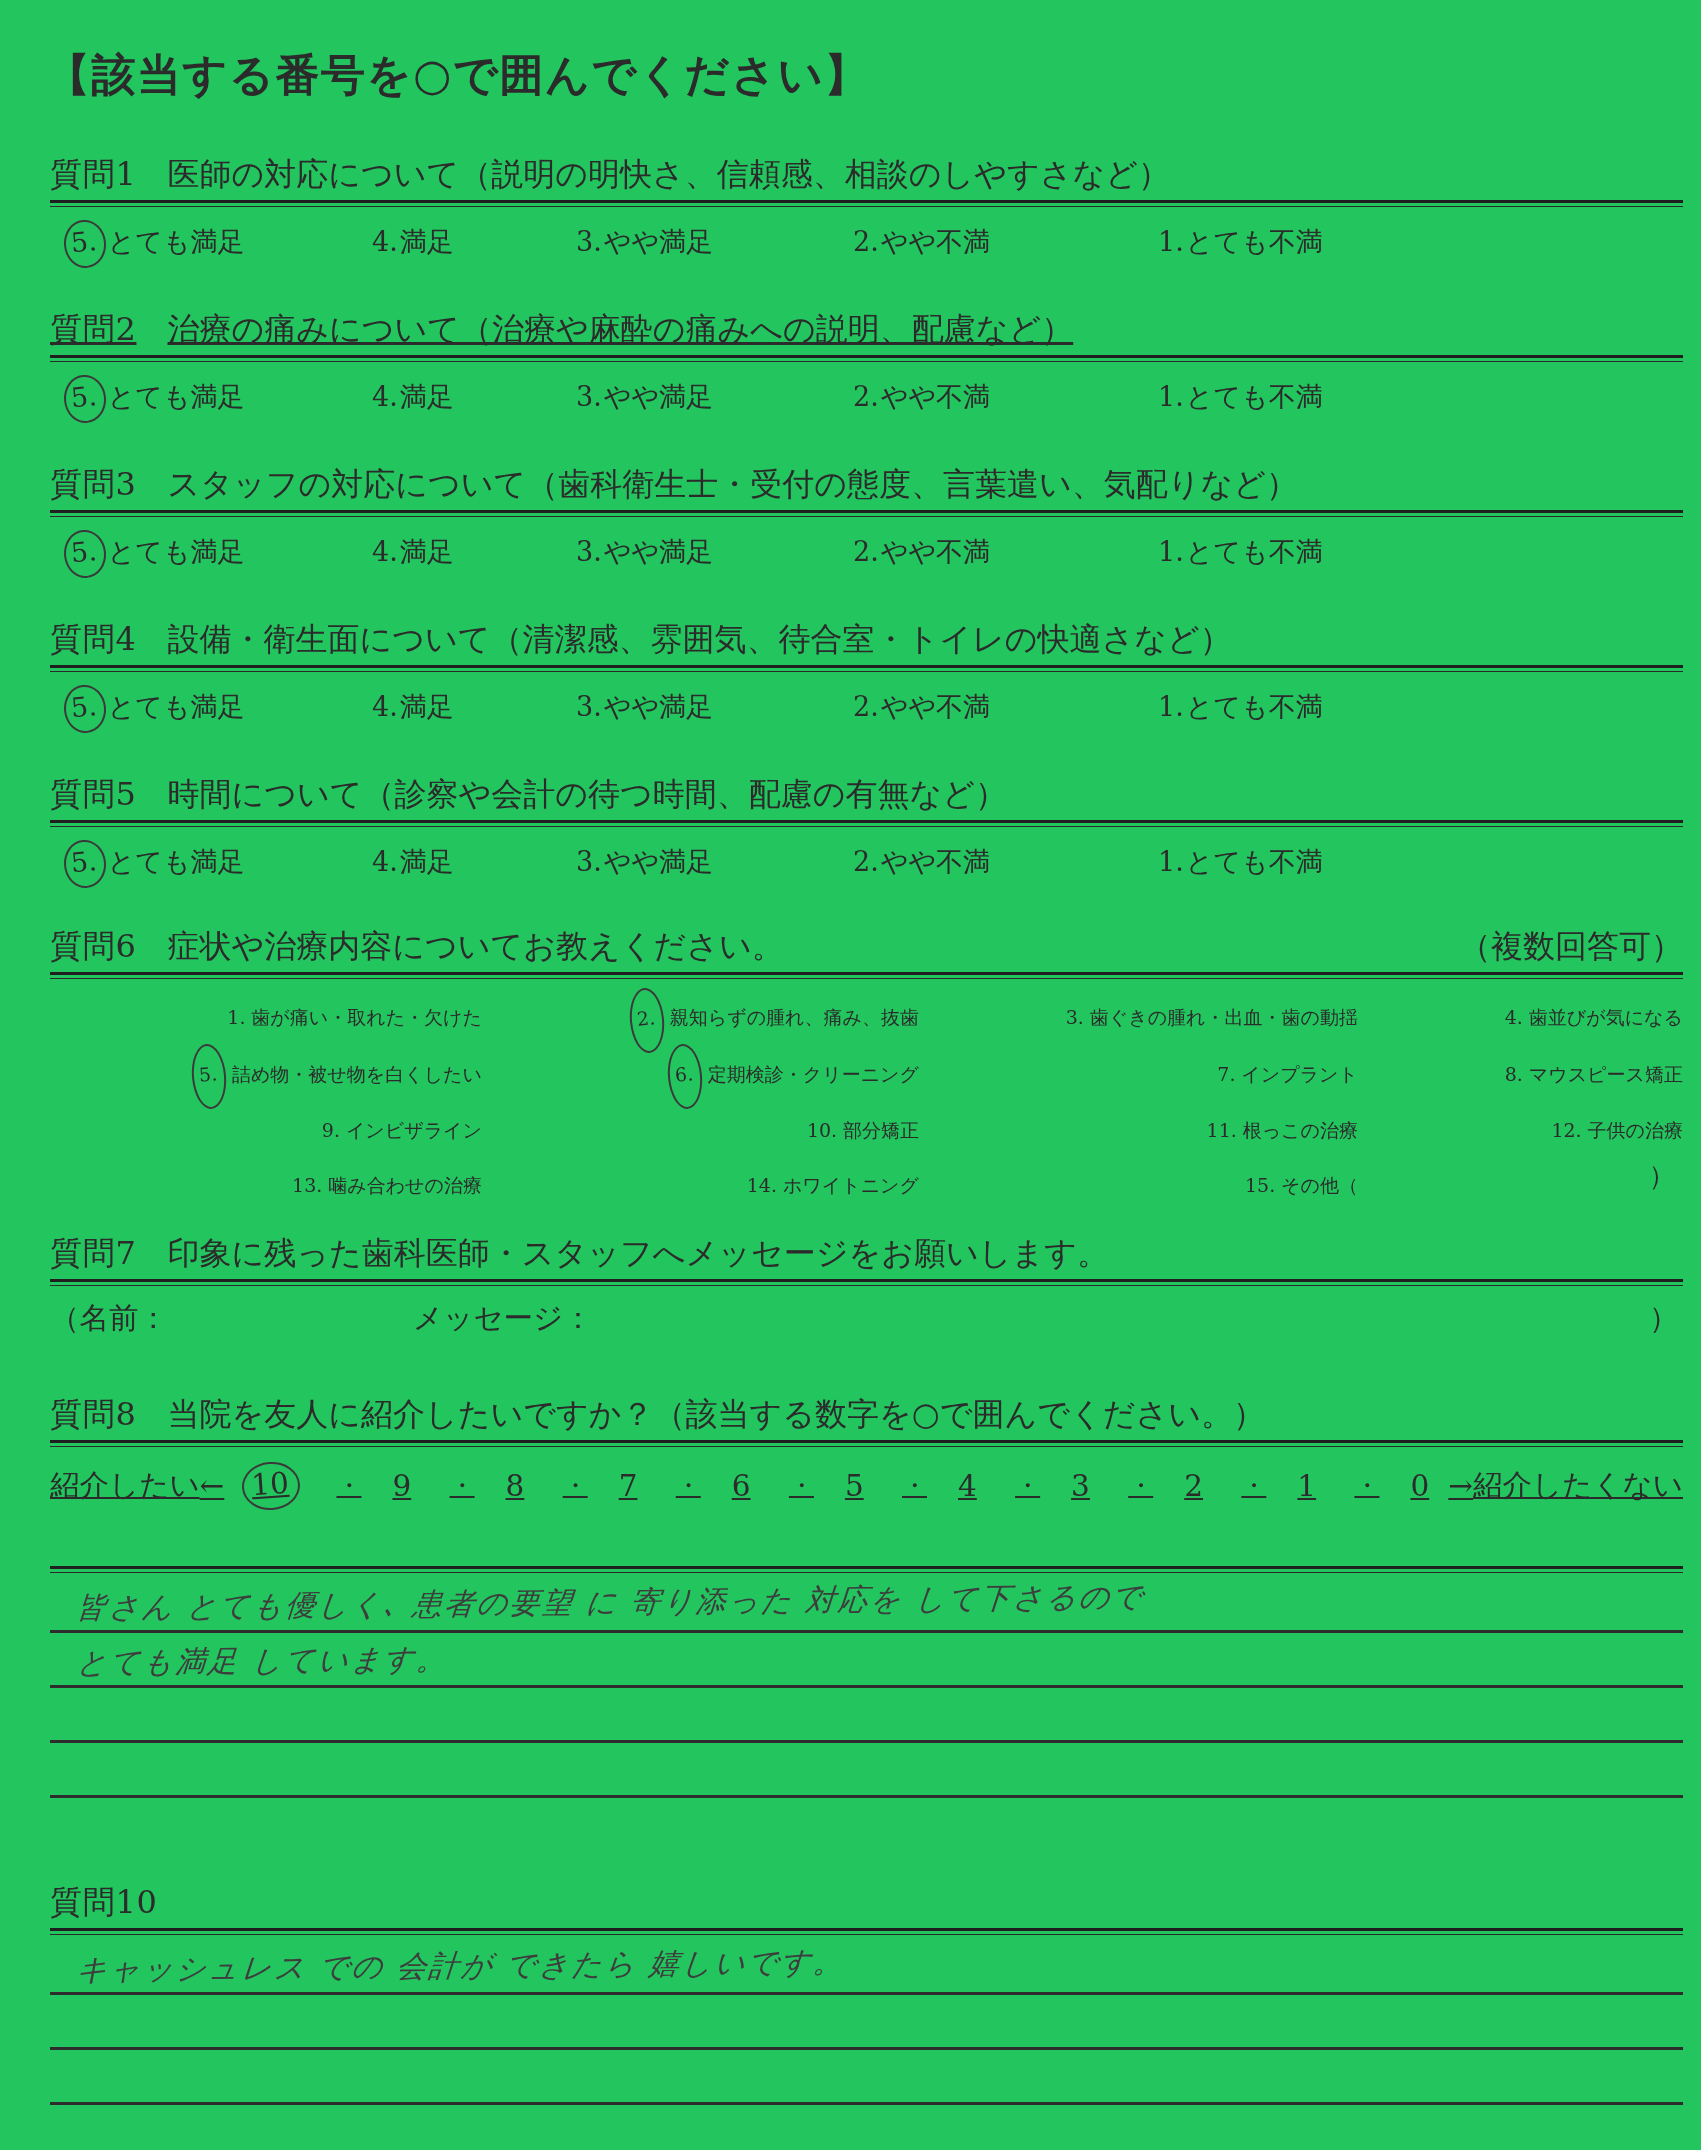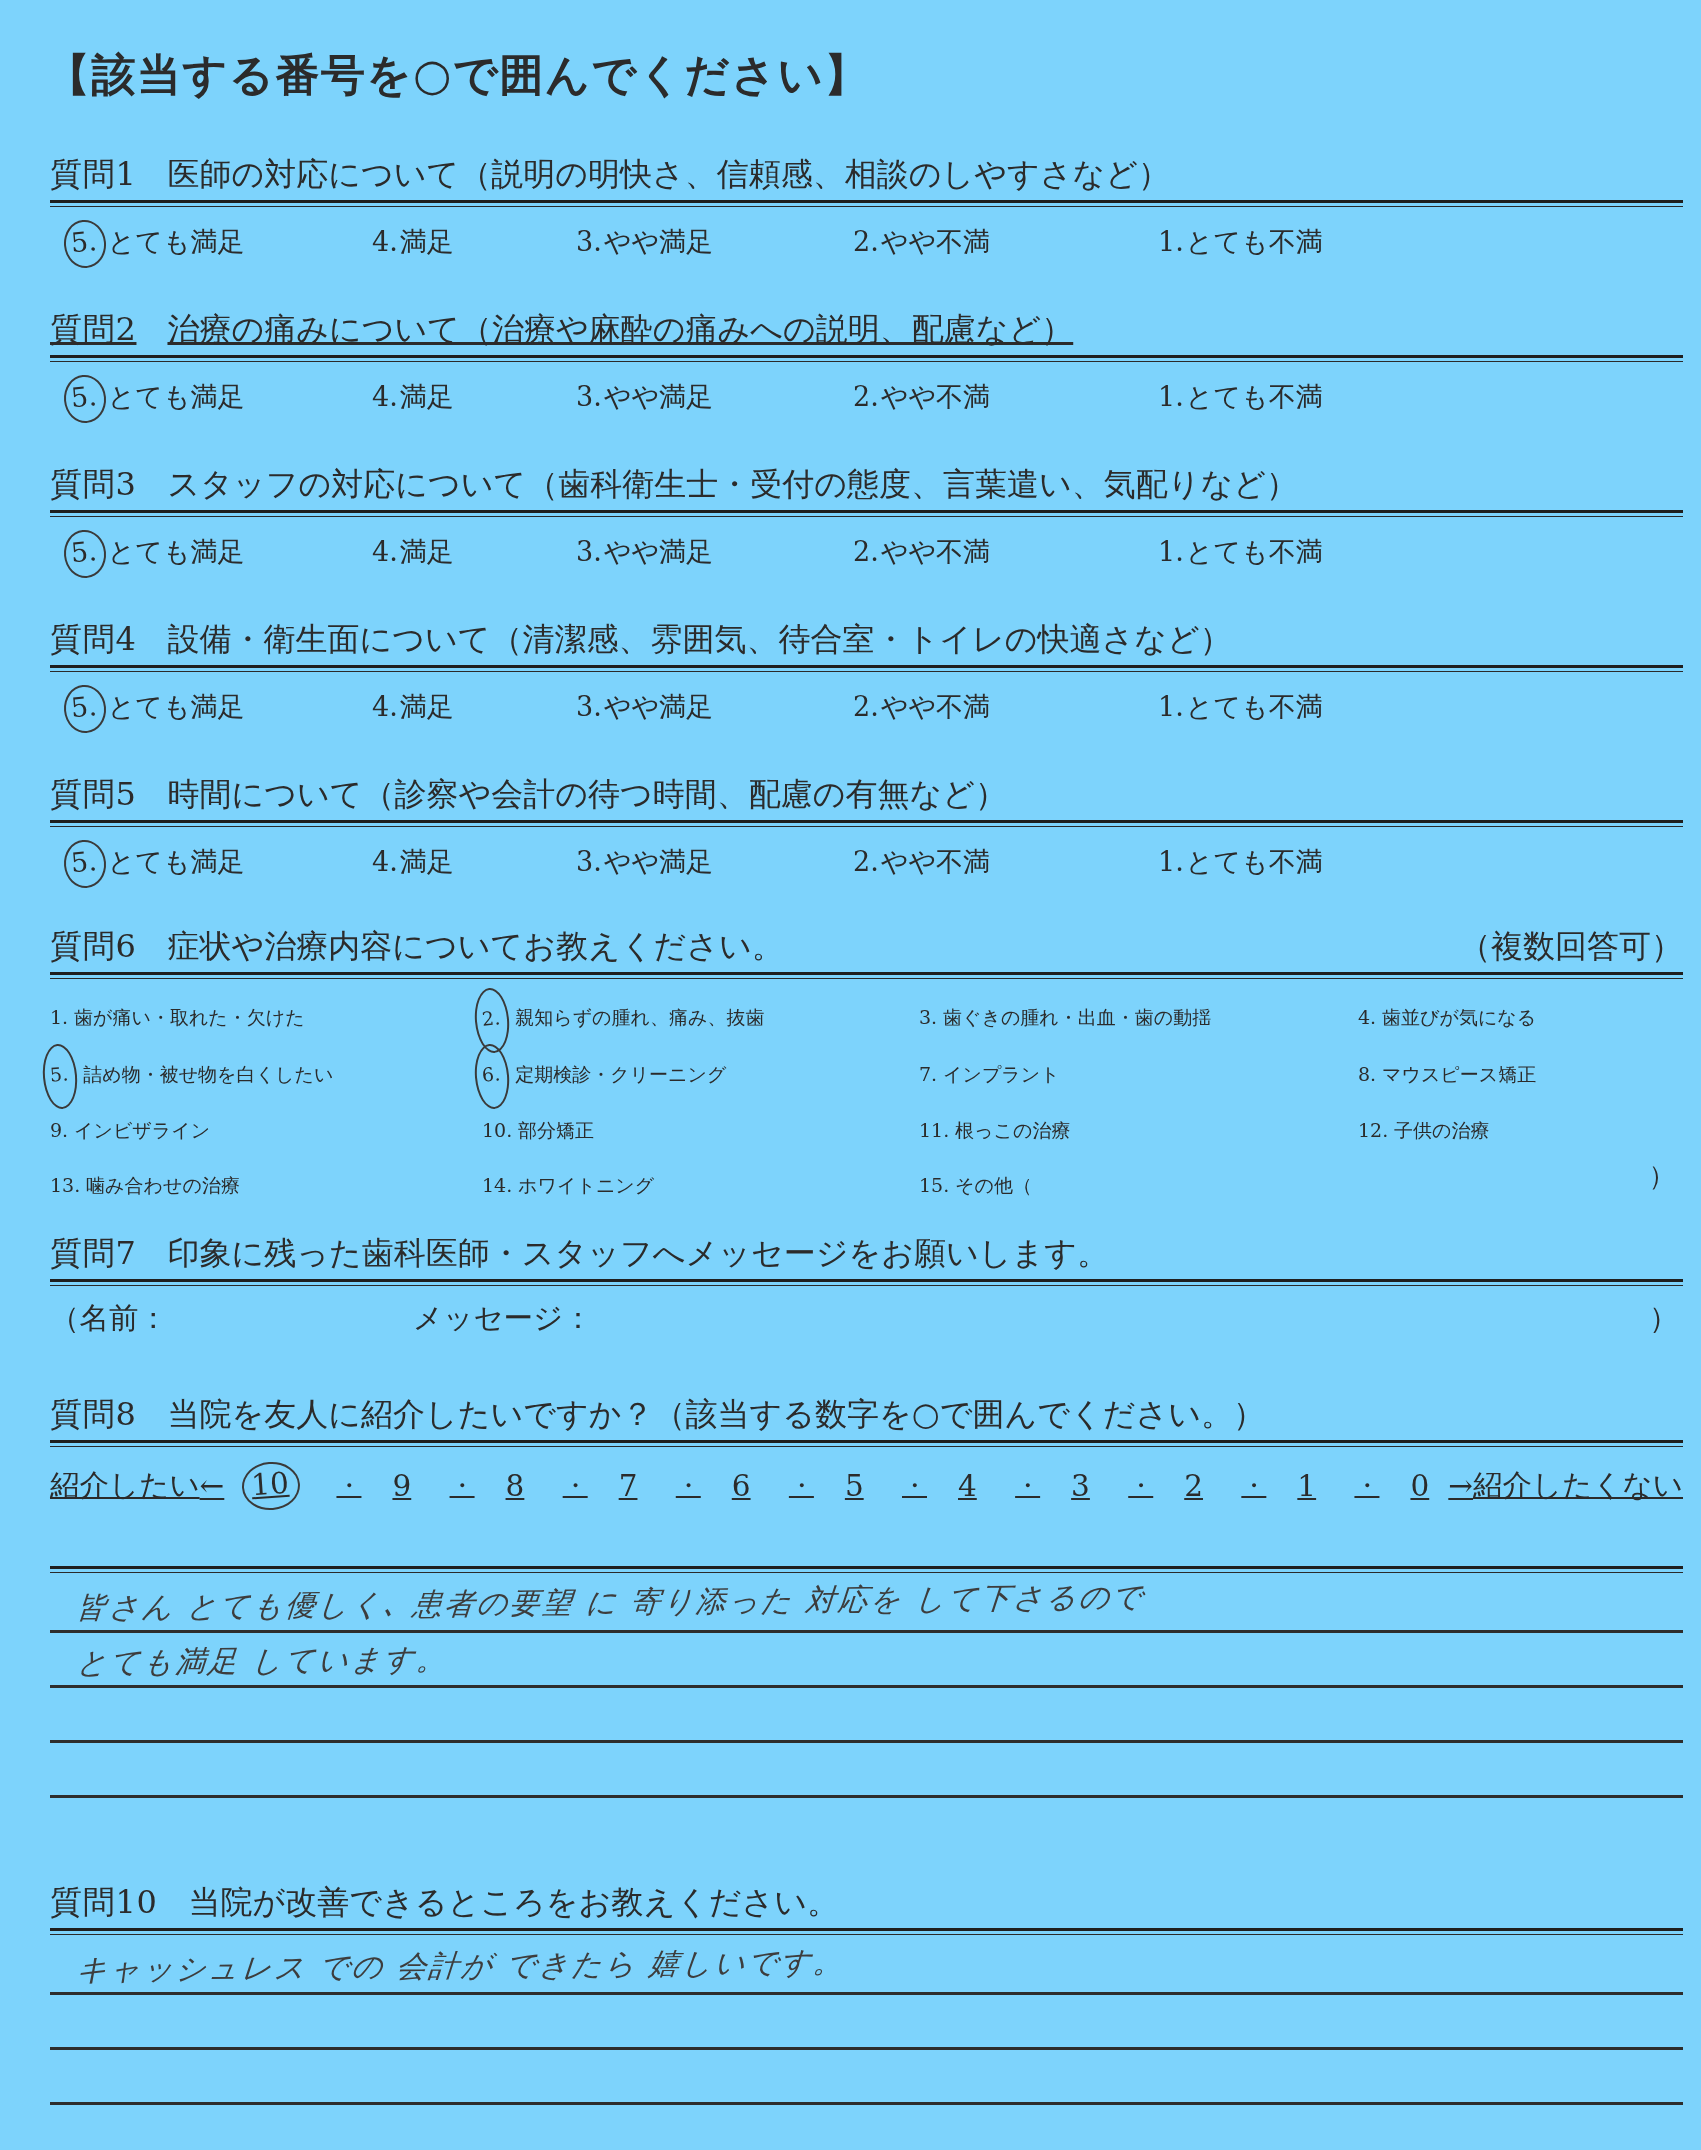--- a/index.html
+++ b/index.html
@@ -1,22 +1,23 @@
 <!DOCTYPE html>
 <html lang="ja" style="font-size:11.8px"><head>
 <meta charset="utf-8">
 <style>
   html,body{margin:0;padding:0;background:#e8e8e6;}
   .page{
     position:relative;
     width:1701px;height:2151px;
-    background:#7dd3fc;
+    background:#22c55e;
     color:#2b2b2b;
     font-family:"DejaVu Serif","Liberation Serif",serif;
     overflow:hidden;
+    text-align:right;
   }
   .page-title{
     position:absolute;top:46px;left:46px;
     font-size:44px;font-weight:600;letter-spacing:1.5px;margin:0;
   }
   .sec{position:absolute;left:50px;width:1633px;}
   .q-head{display:flex;align-items:baseline;gap:31px;font-size:32px;line-height:38px;white-space:nowrap;}
   .q-head.between{justify-content:space-between;}
   .q-head .left{display:flex;gap:31px;}
   .q-label{letter-spacing:0.7px;}
@@ -320,21 +321,20 @@
 
         <div class="ans-line">
           <span class="hand"></span>
         </div>
       </div>
   </section>
 
   <section class="sec" id="sec-q10">
     <div class="q-head">
       <span class="q-label">質問10</span>
-      <span class="q-title">当院が改善できるところをお教えください。</span>
     </div>
     <div class="rule-thick"></div>
     <div class="answers">
 
         <div class="ans-line">
           <span class="hand">キャッシュレス での 会計が できたら 嬉しいです。</span>
         </div>
 
         <div class="ans-line">
           <span class="hand"></span>

